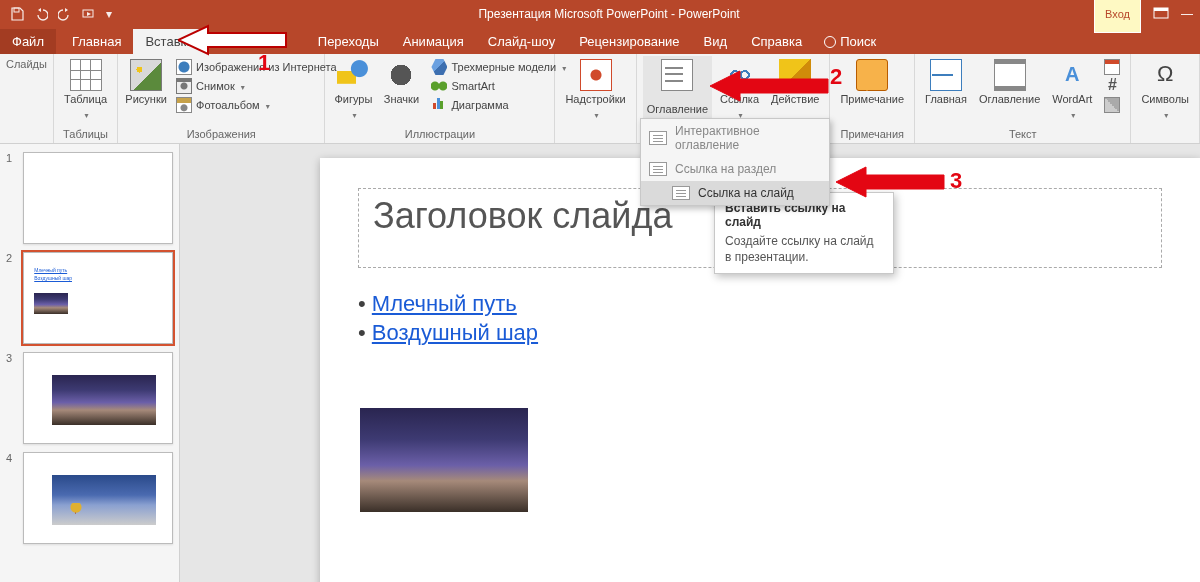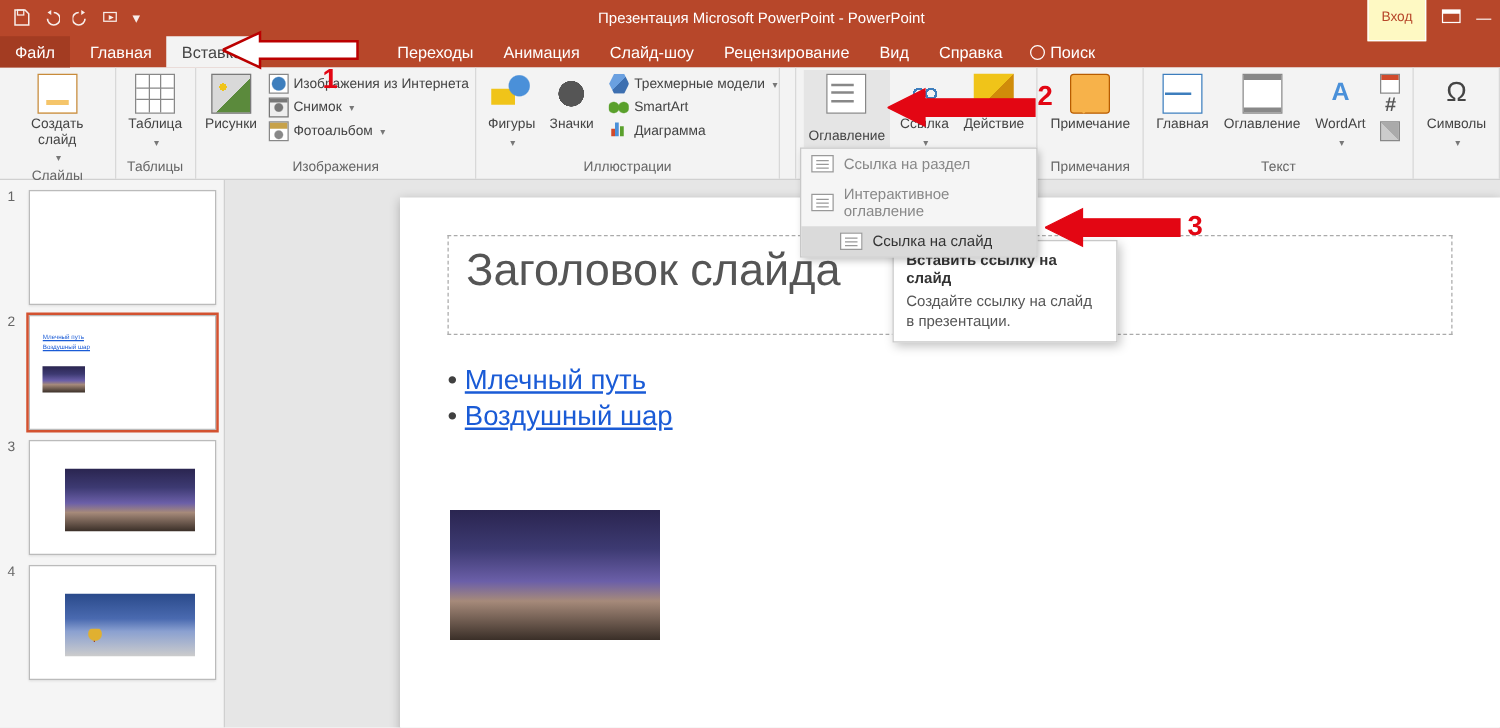--- a/index.html
+++ b/index.html
@@ -174,27 +174,20 @@
   <div class="tab">Справка</div>
   <div class="search">
     <span class="bulb"></span>
     <span>Поиск</span>
   </div>
 </div>
 
 <div class="ribbon">
 
   <div class="group">
-    <div class="items">
-      <div class="bigbtn">
-        <span class="ico sz32 ico-newslide"></span>
-        <span>Создать слайд</span>
-        <span class="drop"></span>
-      </div>
-    </div>
     <div class="label">Слайды</div>
   </div>
 
   <div class="group">
     <div class="items">
       <div class="bigbtn">
         <span class="ico sz32 ico-table"></span>
         <span>Таблица</span>
         <span class="drop"></span>
       </div>
@@ -252,20 +245,27 @@
         <div class="smallbtn">
             <span class="ico sz16 ico-chart"></span>
             <span>Диаграмма</span>
           </div>
       </div>
     </div>
     <div class="label">Иллюстрации</div>
   </div>
 
   <div class="group">
+    <div class="items">
+      <div class="bigbtn">
+          <span class="ico sz32 ico-addin"></span>
+          <span>Надстройки</span>
+          <span class="drop"></span>
+        </div>
+    </div>
     <div class="label"></div>
   </div>
 
   <div class="group">
     <div class="items">
       <div class="bigbtn toc-open">
           <span class="ico sz32 ico-toc"></span>
           <span>Оглавление</span>
           <span class="drop"></span>
         </div>
@@ -331,25 +331,25 @@
         </div>
     </div>
     <div class="label"></div>
   </div>
 
 </div>
 
 <div class="dropdown">
   <div class="ditem">
       <span class="dicon"></span>
-      <span>Ссылка на раздел</span>
+      <span>Интерактивное оглавление</span>
     </div>
   <div class="ditem">
       <span class="dicon"></span>
-      <span>Интерактивное оглавление</span>
+      <span>Ссылка на раздел</span>
     </div>
   <div class="ditem enabled hover">
       <span class="dicon"></span>
       <span>Ссылка на слайд</span>
     </div>
 </div>
 
 <div class="tooltip">
   <div class="tt-title">Вставить ссылку на слайд</div>
   <div class="tt-body">Создайте ссылку на слайд в презентации.</div>

